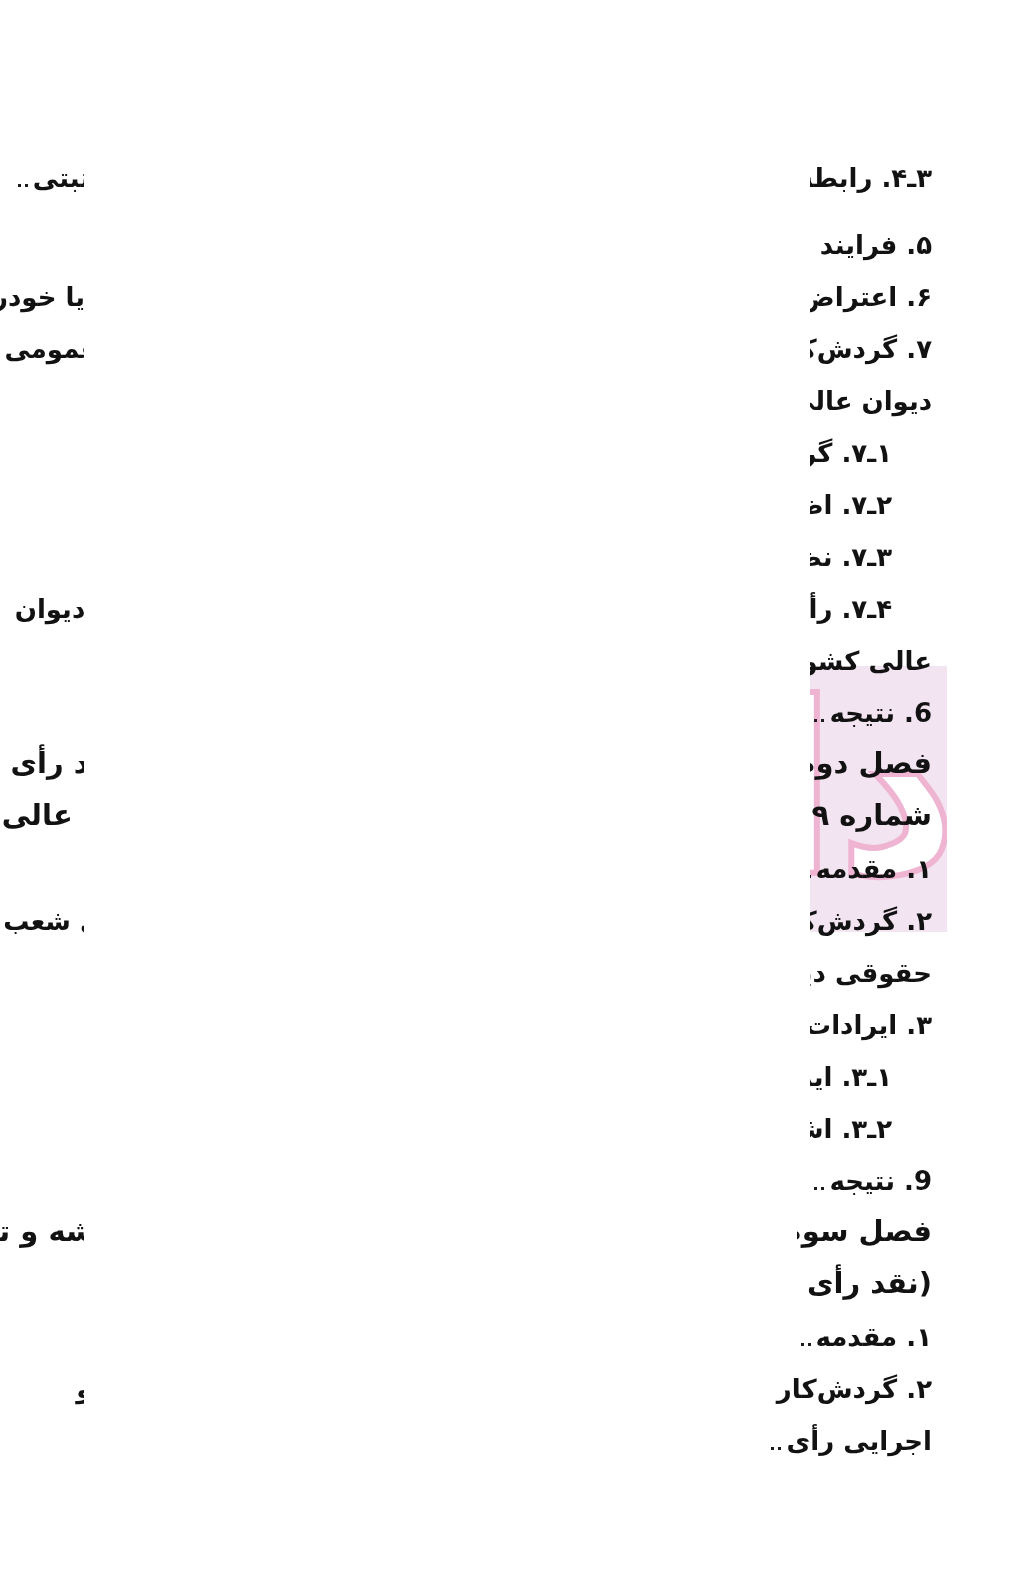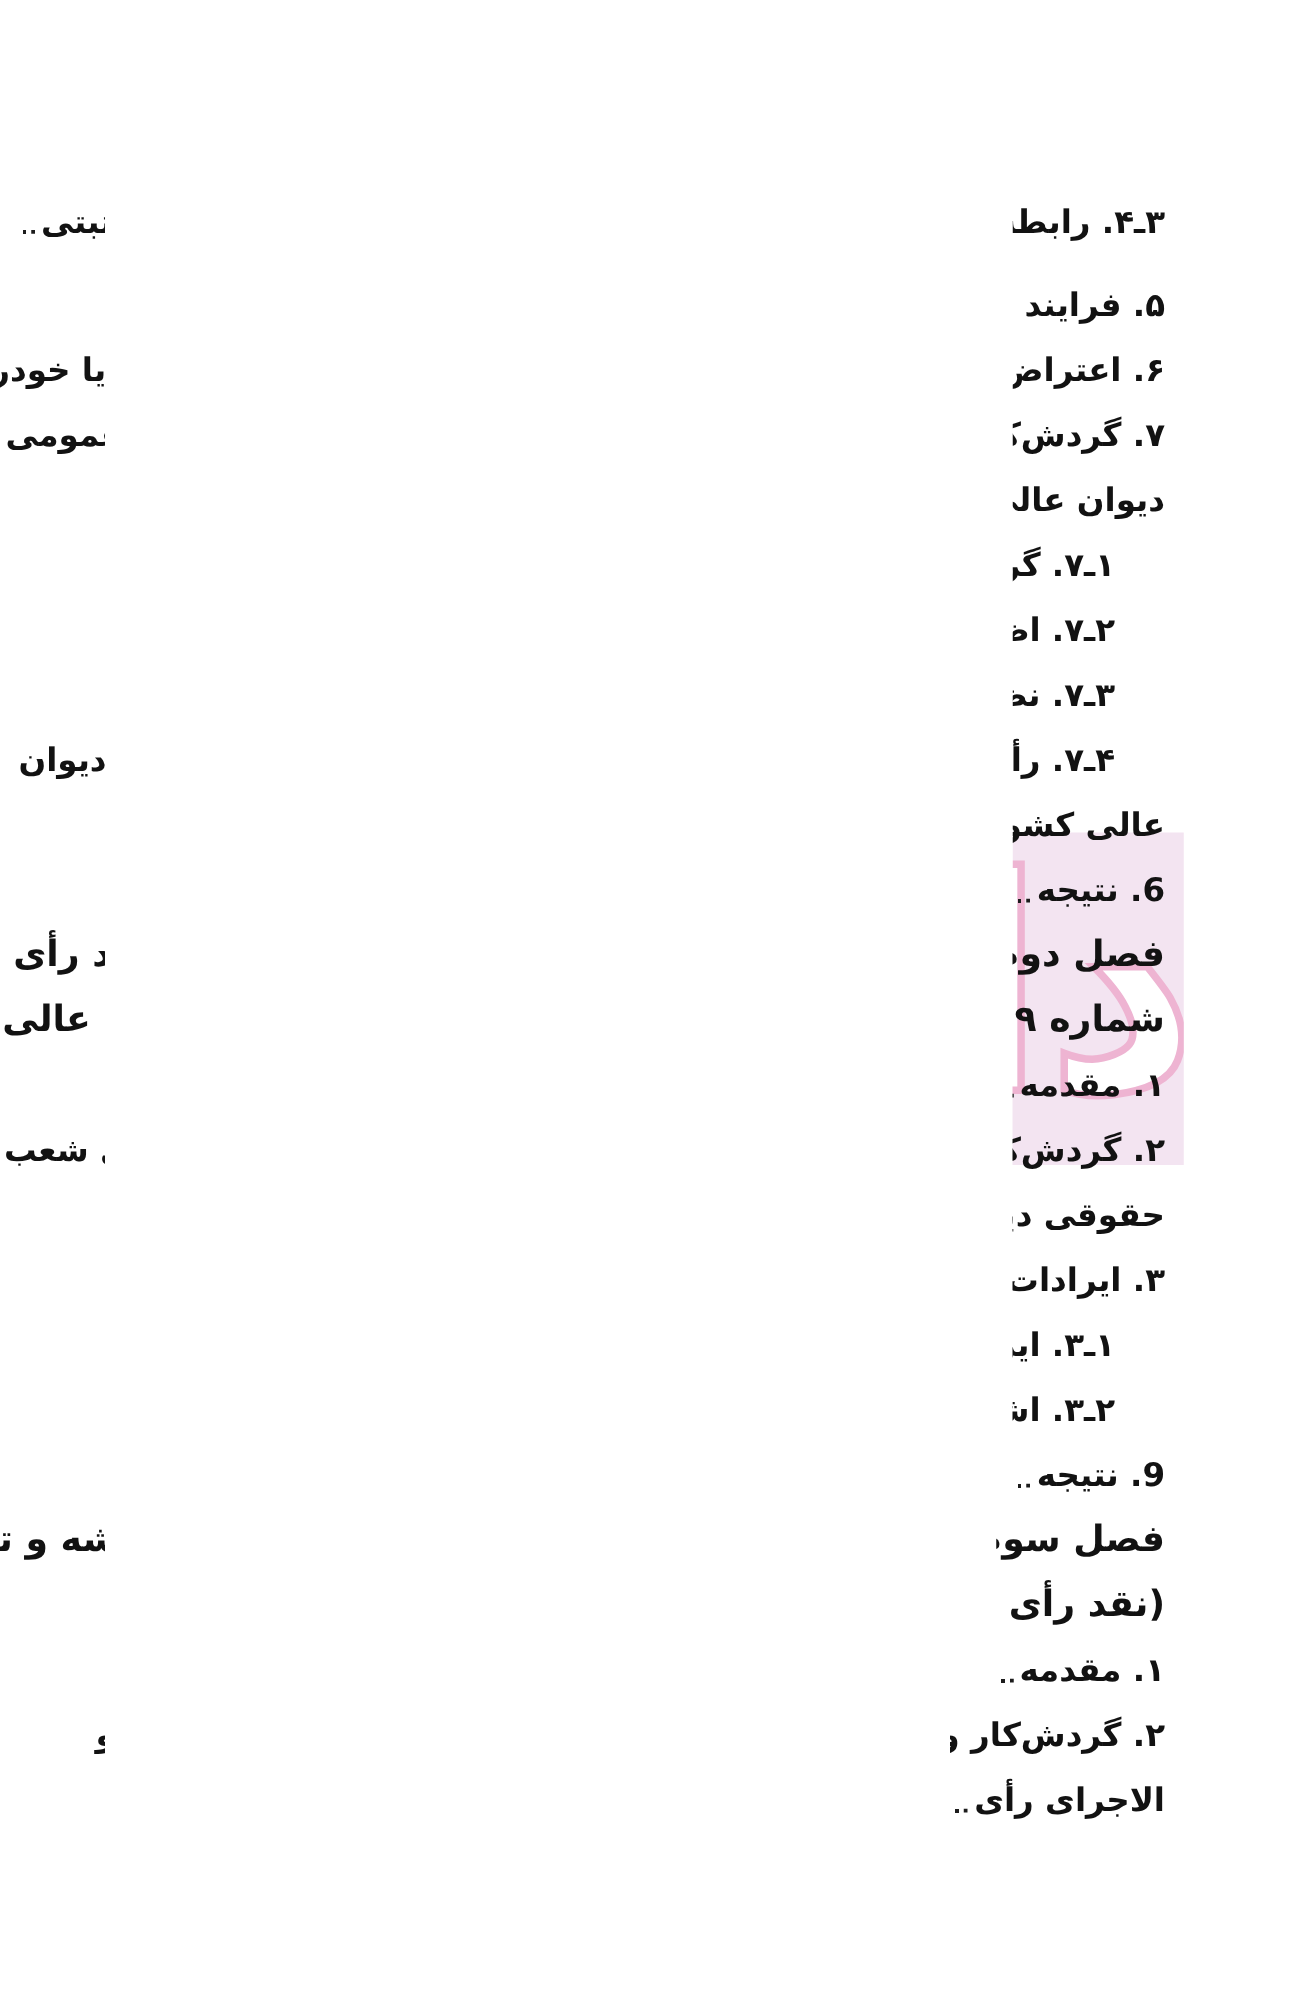--- a/index.html
+++ b/index.html
@@ -209,19 +209,19 @@
     <div class="row">
       <span class="text">۱. مقدمه</span>
       <span class="leader"></span>
       <span class="page">۹۷</span>
     </div>
 
     <div class="row wrap1">
       <span class="text">۲. گردش‌کار و رأی وحدت رویه مورخ ۱۳۷۱/۷/۱۲ شورای عالی ثبت و</span>
     </div>
     <div class="row">
-      <span class="text">الاجرای رأی</span>
+      <span class="text">اجرایی رأی</span>
       <span class="leader"></span>
       <span class="page">۹۷</span>
     </div>
 
   </div>
 </div>
 
 </body></html>

